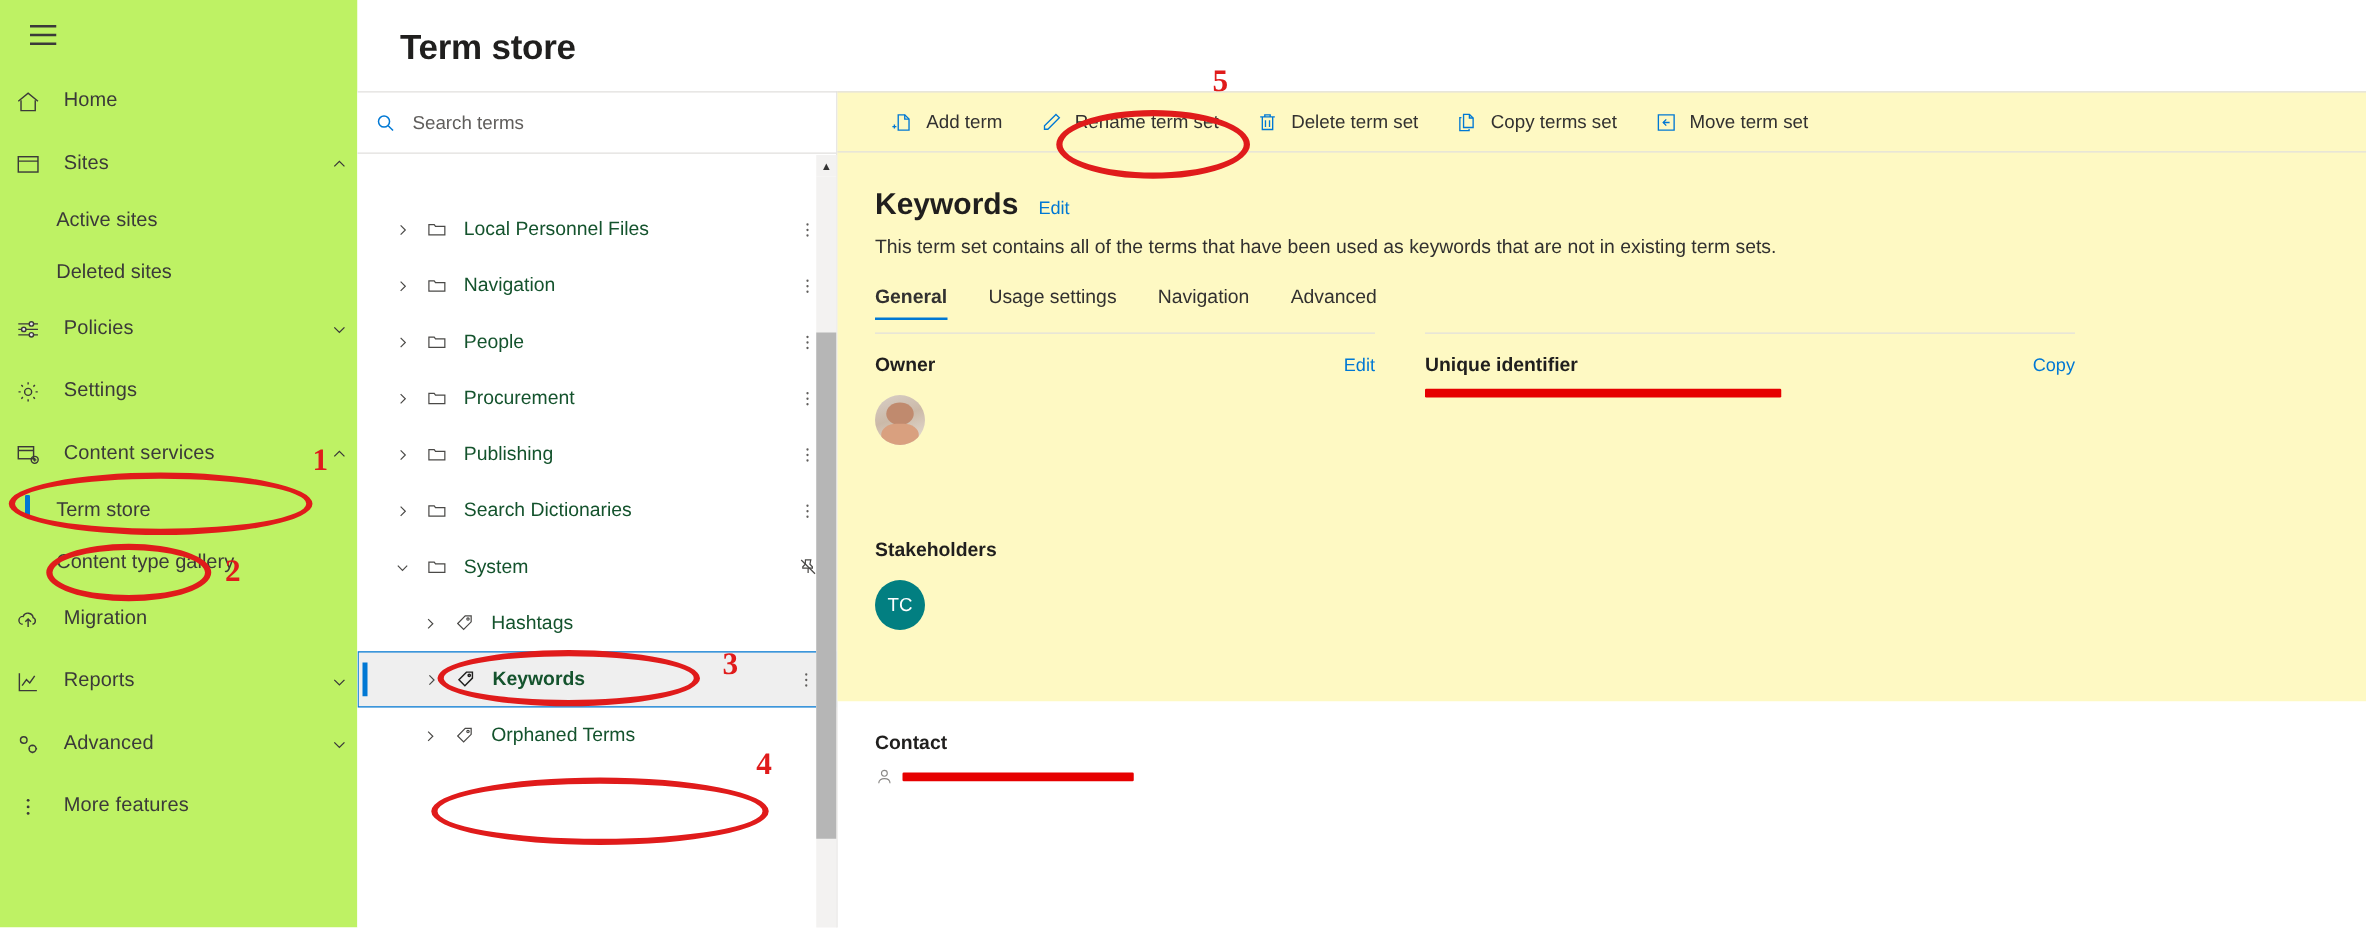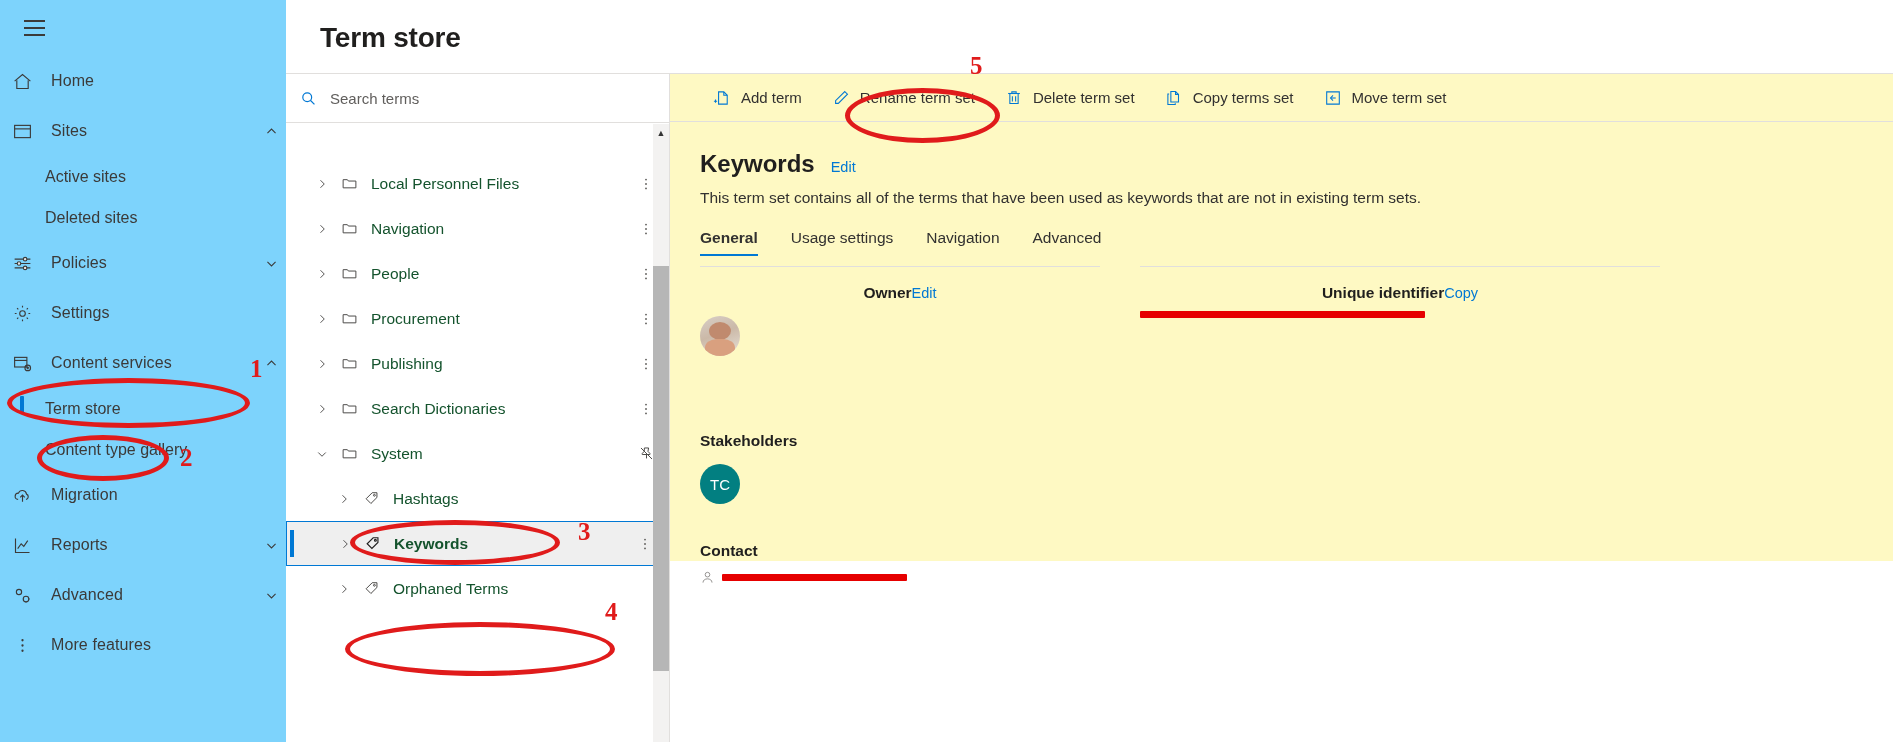--- a/index.html
+++ b/index.html
@@ -8,21 +8,21 @@
     font-family: "Liberation Sans", sans-serif;
     background: #ffffff;
     overflow: hidden;
     color: #323130;
   }
   .app { position: relative; width: 1893px; height: 742px; display: flex; }
 
   
   .leftnav {
     width: 286px; height: 742px;
-    background: #7dd3fc;
+    background: #bef264;
     flex: 0 0 286px;
     position: relative;
     overflow: hidden;
   }
   .hamburger {
     width: 48px; height: 48px;
     margin: 4px 0 0 10px;
     display: flex; flex-direction: column;
     align-items: center; justify-content: center;
     cursor: pointer;
@@ -162,21 +162,21 @@
   .tab.active { font-weight: bold; }
   .tab.active::after {
     content: ""; position: absolute; left: 0; right: 0; bottom: 0;
     height: 2.5px; background: #0078d4;
   }
   .cols { display: flex; margin-top: 10px; }
   .col { width: 400px; }
   .col.right { margin-left: 40px; width: 520px; }
   .fld { position: relative; padding-top: 18px; }
   .fld .sep { position: absolute; top: 0; left: 0; right: 0; height: 1px; background: #e1dfdd; }
-  .fld-head { display: flex; justify-content: center; align-items: baseline; }
+  .fld-head { display: flex; justify-content: space-between; align-items: baseline; }
   .fld-label { font-size: 15.5px; font-weight: bold; color: #201f1e; }
   .avatar-img {
     width: 40px; height: 40px; border-radius: 50%; margin-top: 14px;
     background: linear-gradient(160deg,#d8cfc7 0%, #cbb9a8 45%, #e8e1d8 100%);
     position: relative; overflow: hidden;
   }
   .avatar-img::before {
     content: ""; position: absolute; left: 9px; top: 6px; width: 22px; height: 18px;
     border-radius: 50%; background: #c08a6e;
   }
@@ -188,21 +188,21 @@
     width: 40px; height: 40px; border-radius: 50%; margin-top: 14px;
     background: #027f81; color: #fff; display: flex; align-items: center;
     justify-content: center; font-size: 15px;
   }
   .redact {
     height: 7px; background: #e60000; margin-top: 9px; border-radius: 1px;
   }
   .contact-row { display: flex; align-items: center; margin-top: 10px; }
   .contact-row .pico { width: 22px; color: #8a8886; display: flex; align-items: center; }
   .stk { margin-top: 76px; }
-  .cont { margin-top: 38px; }
+  .cont { margin-top: 82px; }
 
   
   .anno { position: absolute; pointer-events: none; z-index: 40; }
   .ell { position: absolute; border: 5px solid #e01b1b; border-radius: 50%; }
   .num {
     position: absolute; color: #e01b1b; font-weight: bold; font-size: 25px;
     font-family: "Liberation Serif", serif;
   }
 </style>
 </head>

